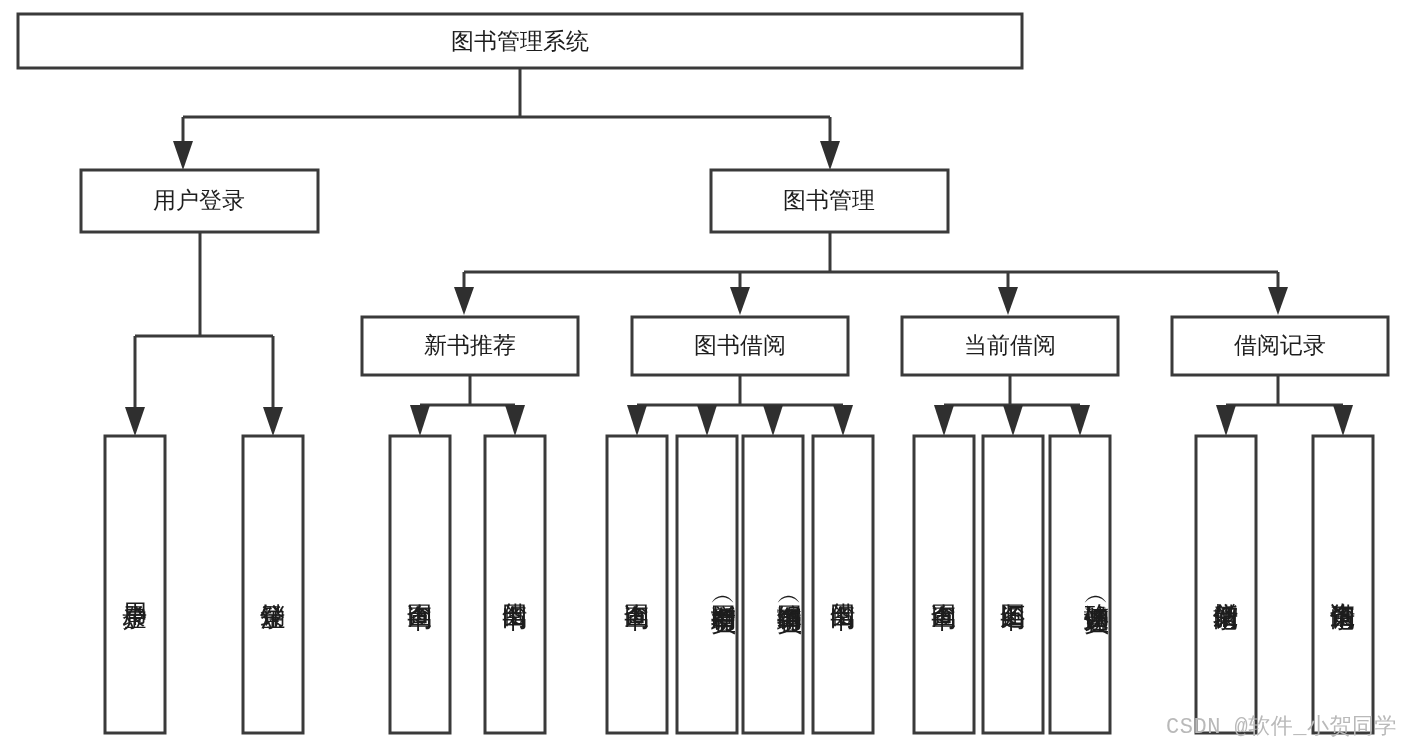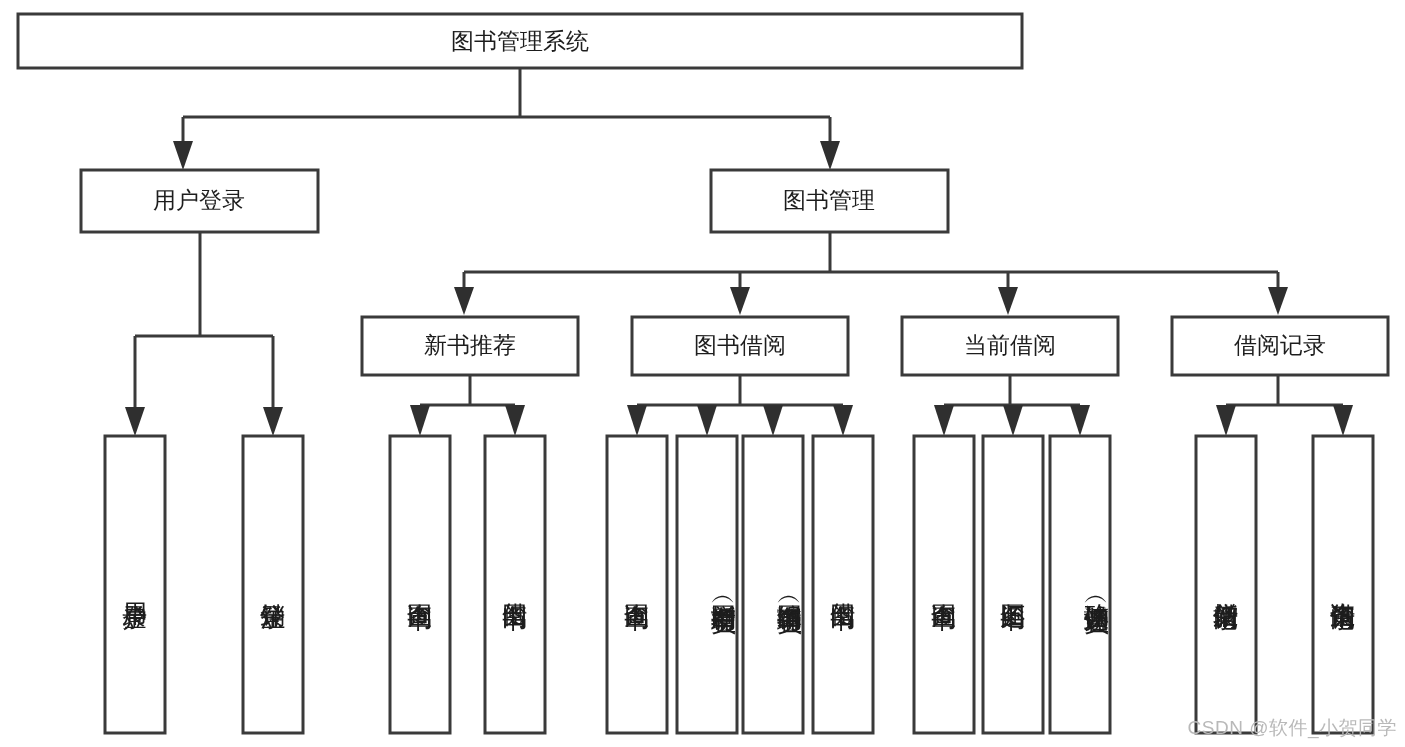--- a/index.html
+++ b/index.html
@@ -60,22 +60,22 @@
     display: flex;
     align-items: center;
     justify-content: center;
     text-align: center;
     pointer-events: none;
   }
   .watermark {
     position: absolute;
     right: 8px;
     bottom: 6px;
-    font-family: Liberation Sans, sans-serif;
-    font-size: 19px;
+    font-family: Liberation Mono, monospace;
+    font-size: 22px;
     color: #b9b9b9;
     letter-spacing: 0.5px;
     user-select: none;
     white-space: nowrap;
   }
 </style>
 </head>
 <body>
 
 <div id="diagram-root">

